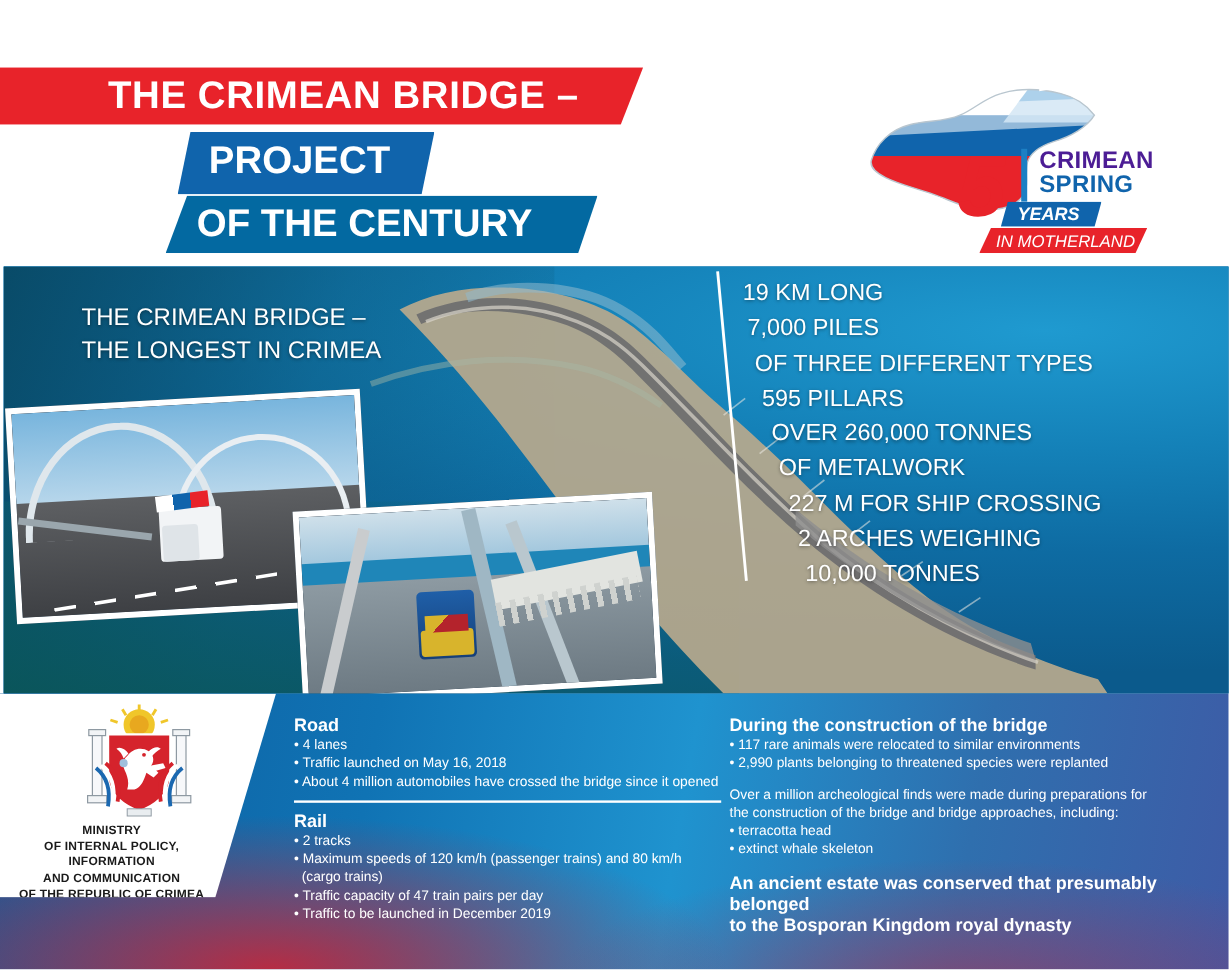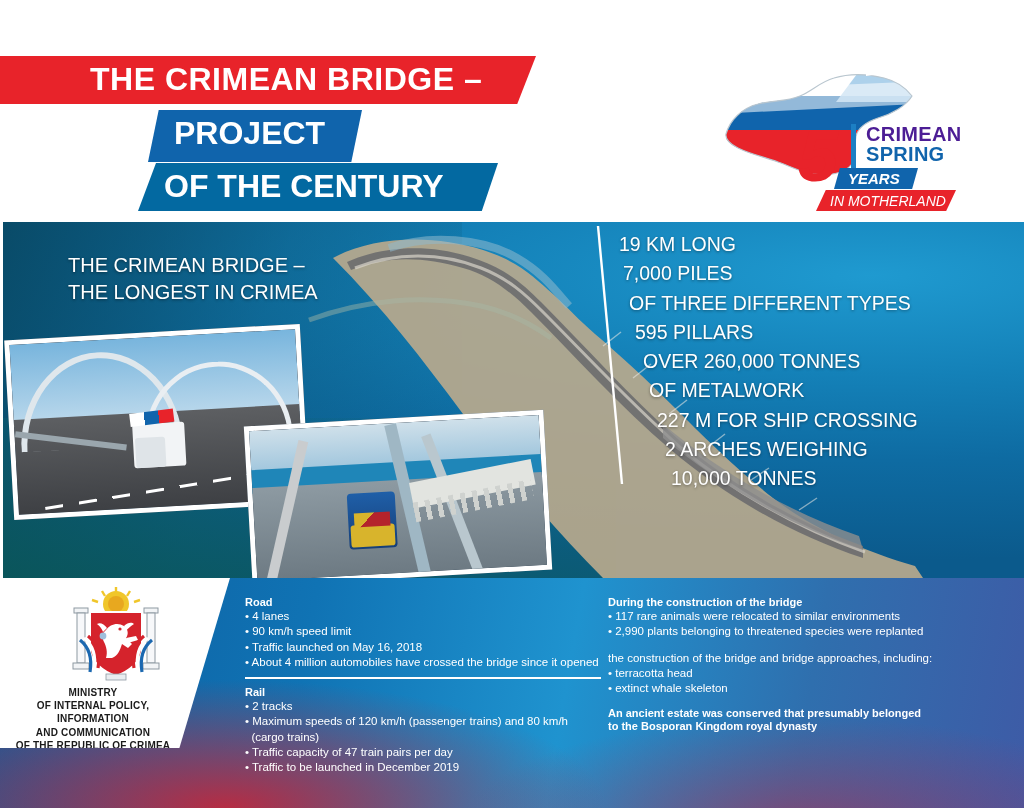--- a/index.html
+++ b/index.html
@@ -82,21 +82,21 @@
       linear-gradient(100deg,#0d5c9e 0%, #1073b4 30%, #1f93cf 55%, #2f6fae 78%, #3e5ba6 100%);
   }
   .emblem-panel{position:absolute;left:0;top:0;width:230px;height:170px;background:#fff;
     clip-path:polygon(0 0,100% 0,78% 100%,0 100%);}
   .emblem-cap{position:absolute;left:0;top:108px;width:186px;text-align:center;color:#1a1a1a;
     font-size:10px;font-weight:bold;line-height:1.32;letter-spacing:.2px;}
   .coa{position:absolute;left:62px;top:8px;}
 
   .col-road{position:absolute;left:245px;top:18px;width:360px;color:#fff;}
   .col-env{position:absolute;left:608px;top:18px;width:390px;color:#fff;}
-  .hd{font-size:11px;font-weight:bold;margin-bottom:1px;}
+  .hd{font-size:15px;font-weight:bold;margin-bottom:1px;}
   .li{font-size:11.5px;line-height:1.33;}
   .para{font-size:11.5px;line-height:1.33;}
   .divider{height:2px;background:#fff;margin:7px 0 7px 0;width:356px;}
   .gap{height:11px;}
 </style>
 </head>
 <body>
 
 <div id="page">
 
@@ -281,37 +281,37 @@
         <div>OF INTERNAL POLICY,</div>
         <div>INFORMATION</div>
         <div>AND COMMUNICATION</div>
         <div>OF THE REPUBLIC OF CRIMEA</div>
       </div>
     </div>
 
     <div class="col-road">
       <div class="hd">Road</div>
       <div class="li">• 4 lanes</div>
-      <div class="li">• 90 km/h speed limit</div>
       <div class="li">• Traffic launched on May 16, 2018</div>
       <div class="li" style="white-space:nowrap;">• About 4 million automobiles have crossed the bridge since it opened</div>
       <div class="divider"></div>
       <div class="hd">Rail</div>
       <div class="li">• 2 tracks</div>
       <div class="li" style="white-space:nowrap;">• Maximum speeds of 120 km/h (passenger trains) and 80 km/h</div>
       <div class="li" style="white-space:pre;">  (cargo trains)</div>
       <div class="li">• Traffic capacity of 47 train pairs per day</div>
       <div class="li">• Traffic to be launched in December 2019</div>
     </div>
 
     <div class="col-env">
       <div class="hd">During the construction of the bridge</div>
       <div class="li">• 117 rare animals were relocated to similar environments</div>
       <div class="li">• 2,990 plants belonging to threatened species were replanted</div>
       <div class="gap"></div>
+      <div class="para">Over a million archeological finds were made during preparations for</div>
       <div class="para">the construction of the bridge and bridge approaches, including:</div>
       <div class="li">• terracotta head</div>
       <div class="li">• extinct whale skeleton</div>
       <div class="gap"></div>
       <div class="hd">An ancient estate was conserved that presumably belonged</div>
       <div class="hd">to the Bosporan Kingdom royal dynasty</div>
     </div>
   </div>
 </div>
 

